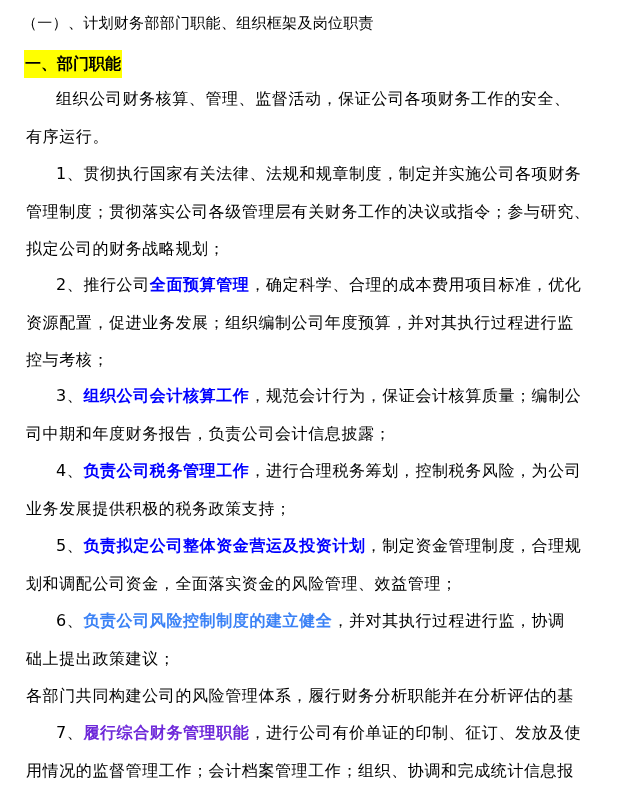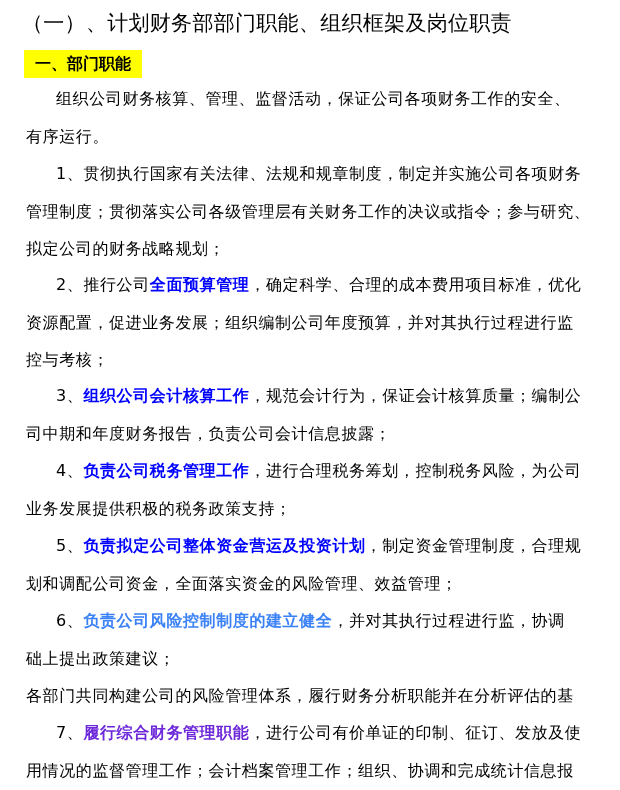--- a/index.html
+++ b/index.html
@@ -19,34 +19,34 @@
       position: absolute;
       left: 0;
       top: 0;
       width: 620px;
       height: 790px;
     }
     .doc-title {
       position: absolute;
       left: 22px;
       top: 8px;
-      font-size: 21px;
+      font-size: 15px;
       line-height: 30px;
       white-space: nowrap;
       letter-spacing: 0.3px;
     }
     .section-heading {
       position: absolute;
       left: 24px;
       top: 50px;
       height: 28px;
       line-height: 28px;
       font-size: 16px;
       font-weight: bold;
-      padding: 0 11px;
+      padding: 0 1px;
       white-space: nowrap;
     }
     .para {
       position: absolute;
       left: 26px;
       width: 580px;
       font-size: 16px;
       line-height: 37.5px;
       letter-spacing: 0.6px;
       text-align: justify;

